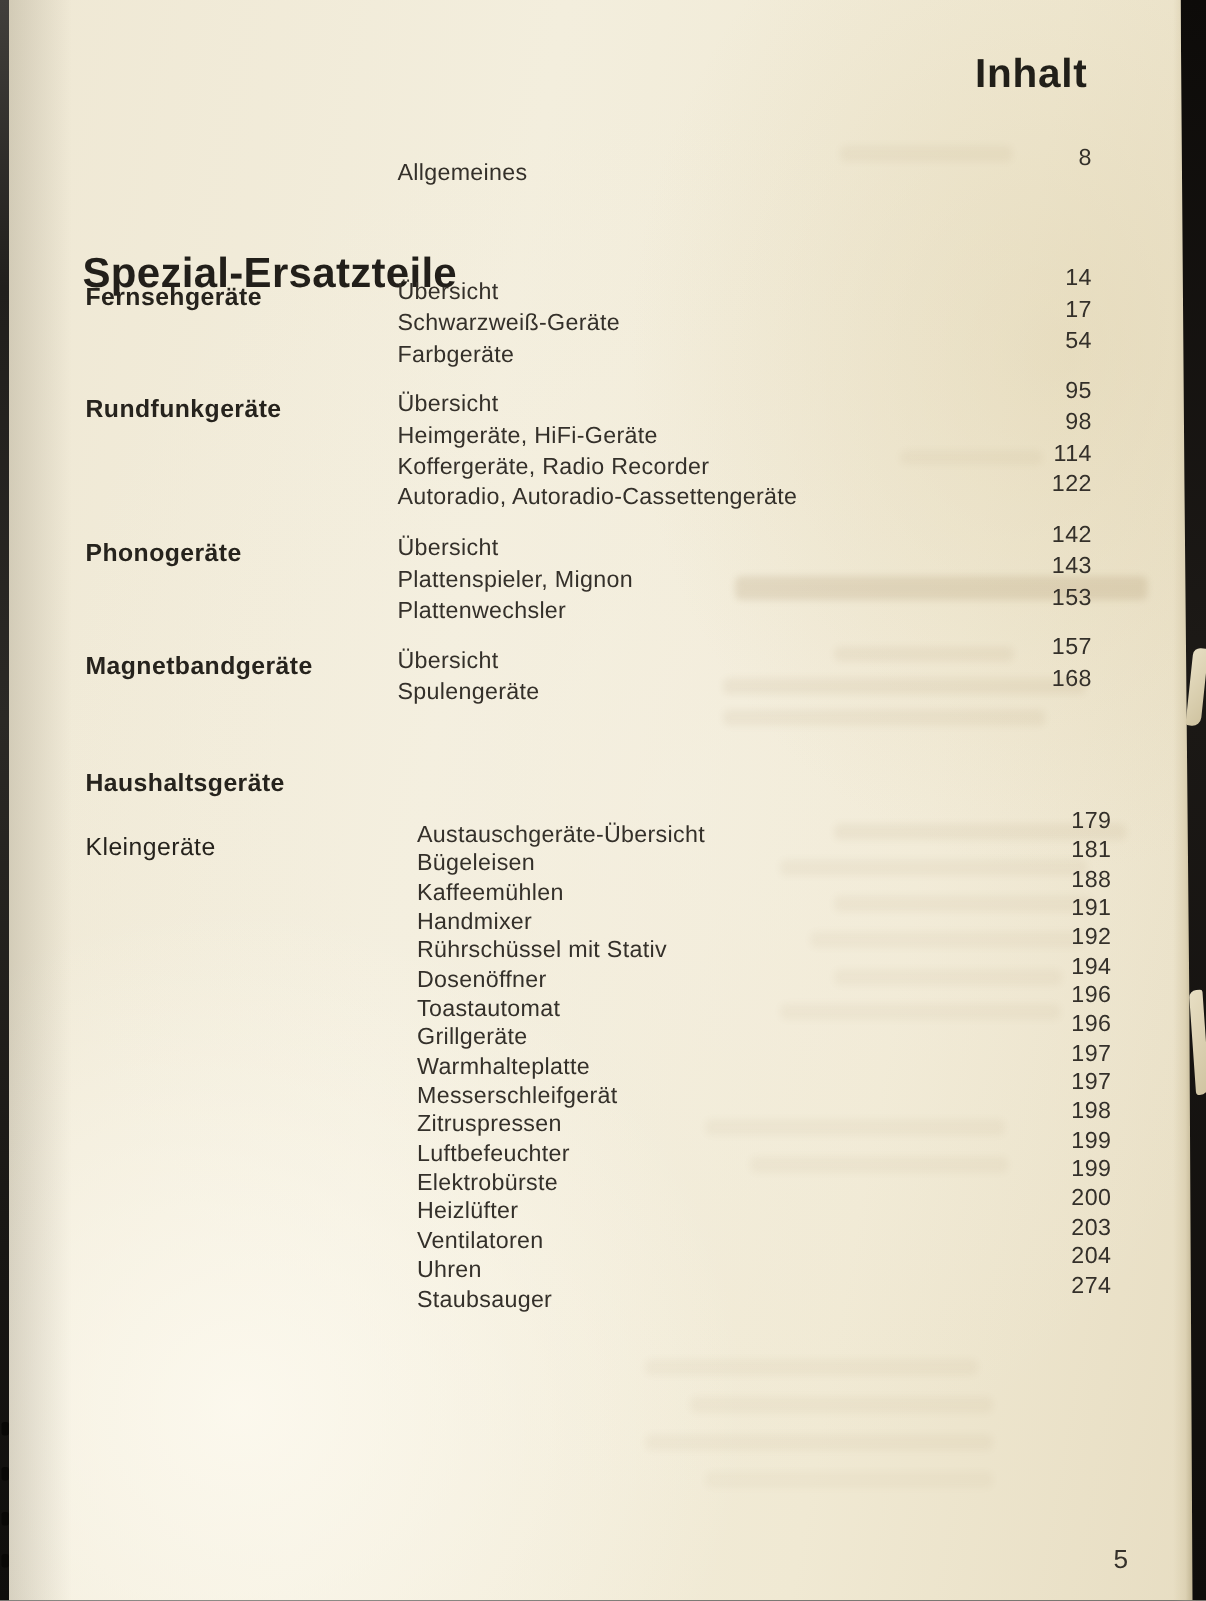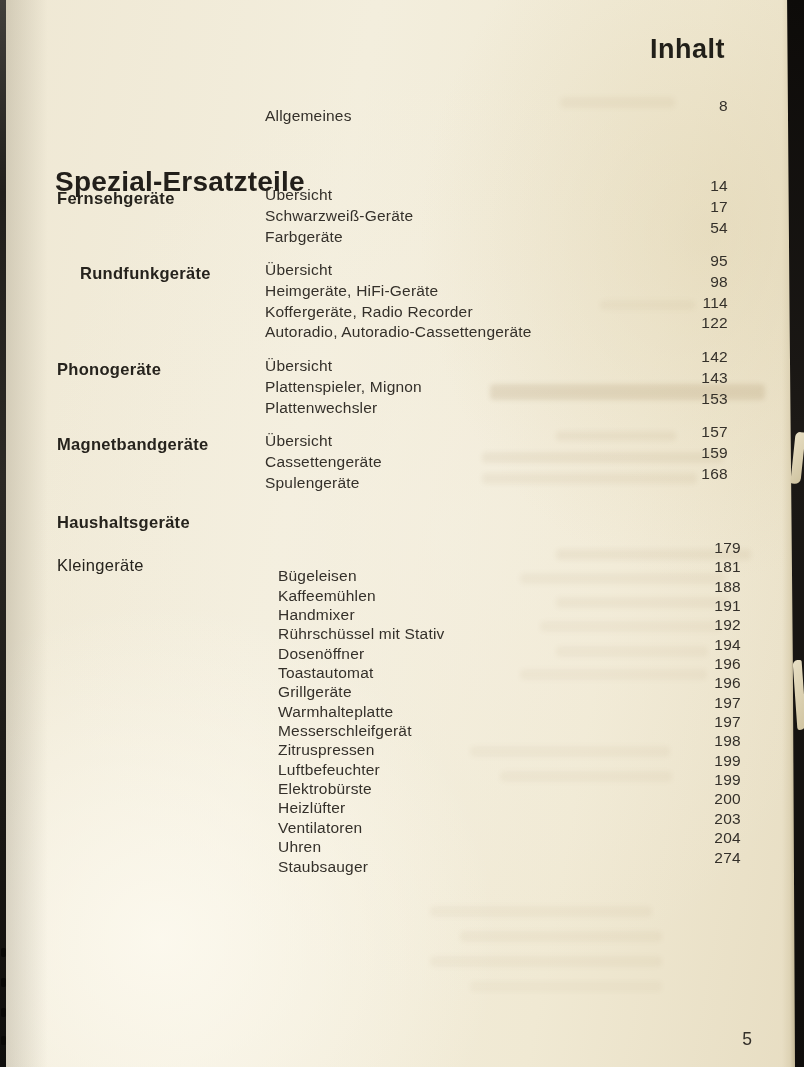--- a/index.html
+++ b/index.html
@@ -108,21 +108,21 @@
             <span class="item-label">Schwarzweiß-Geräte</span>
             <span class="item-page">17</span>
           </div>
           <div class="toc-row" style="height: 20.8px;">
             <span class="item-label">Farbgeräte</span>
             <span class="item-page">54</span>
           </div>
         </div>
       </section>
       <section class="toc-section" style="top: 261px;">
-        <div class="category bold" style="top: 3px; margin-left: 23px;">Rundfunkgeräte</div>
+        <div class="category bold" style="top: 3px;">Rundfunkgeräte</div>
         <div class="items" style="left: 265px; right: 76px;">
           <div class="toc-row" style="height: 20.8px;">
             <span class="item-label">Übersicht</span>
             <span class="item-page">95</span>
           </div>
           <div class="toc-row" style="height: 20.8px;">
             <span class="item-label">Heimgeräte, HiFi-Geräte</span>
             <span class="item-page">98</span>
           </div>
           <div class="toc-row" style="height: 20.8px;">
@@ -151,39 +151,36 @@
             <span class="item-page">153</span>
           </div>
         </div>
       </section>
       <section class="toc-section" style="top: 432px;">
         <div class="category bold" style="top: 3px;">Magnetbandgeräte</div>
         <div class="items" style="left: 265px; right: 76px;">
           <div class="toc-row" style="height: 20.8px;">
             <span class="item-label">Übersicht</span>
             <span class="item-page">157</span>
-          </div>
-          <div class="toc-row" style="height: 20.8px;">
-            <span class="item-label">Cassettengeräte</span>
-            <span class="item-page">159</span>
           </div>
           <div class="toc-row" style="height: 20.8px;">
             <span class="item-label">Spulengeräte</span>
             <span class="item-page">168</span>
           </div>
         </div>
       </section>
       <section class="toc-section" style="top: 510px;">
         <div class="category bold" style="top: 3px;">Haushaltsgeräte</div>
         <div class="items" style="left: 265px; right: 76px;"></div>
       </section>
       <section class="toc-section" style="top: 548px;">
         <div class="category" style="top: 8px;">Kleingeräte</div>
         <div class="items" style="left: 278px; right: 63px;">
           <div class="toc-row" style="height: 19.35px;">
+            <span class="item-label">Austauschgeräte-Übersicht</span>
             <span class="item-page">179</span>
           </div>
           <div class="toc-row" style="height: 19.35px;">
             <span class="item-label">Bügeleisen</span>
             <span class="item-page">181</span>
           </div>
           <div class="toc-row" style="height: 19.35px;">
             <span class="item-label">Kaffeemühlen</span>
             <span class="item-page">188</span>
           </div>

